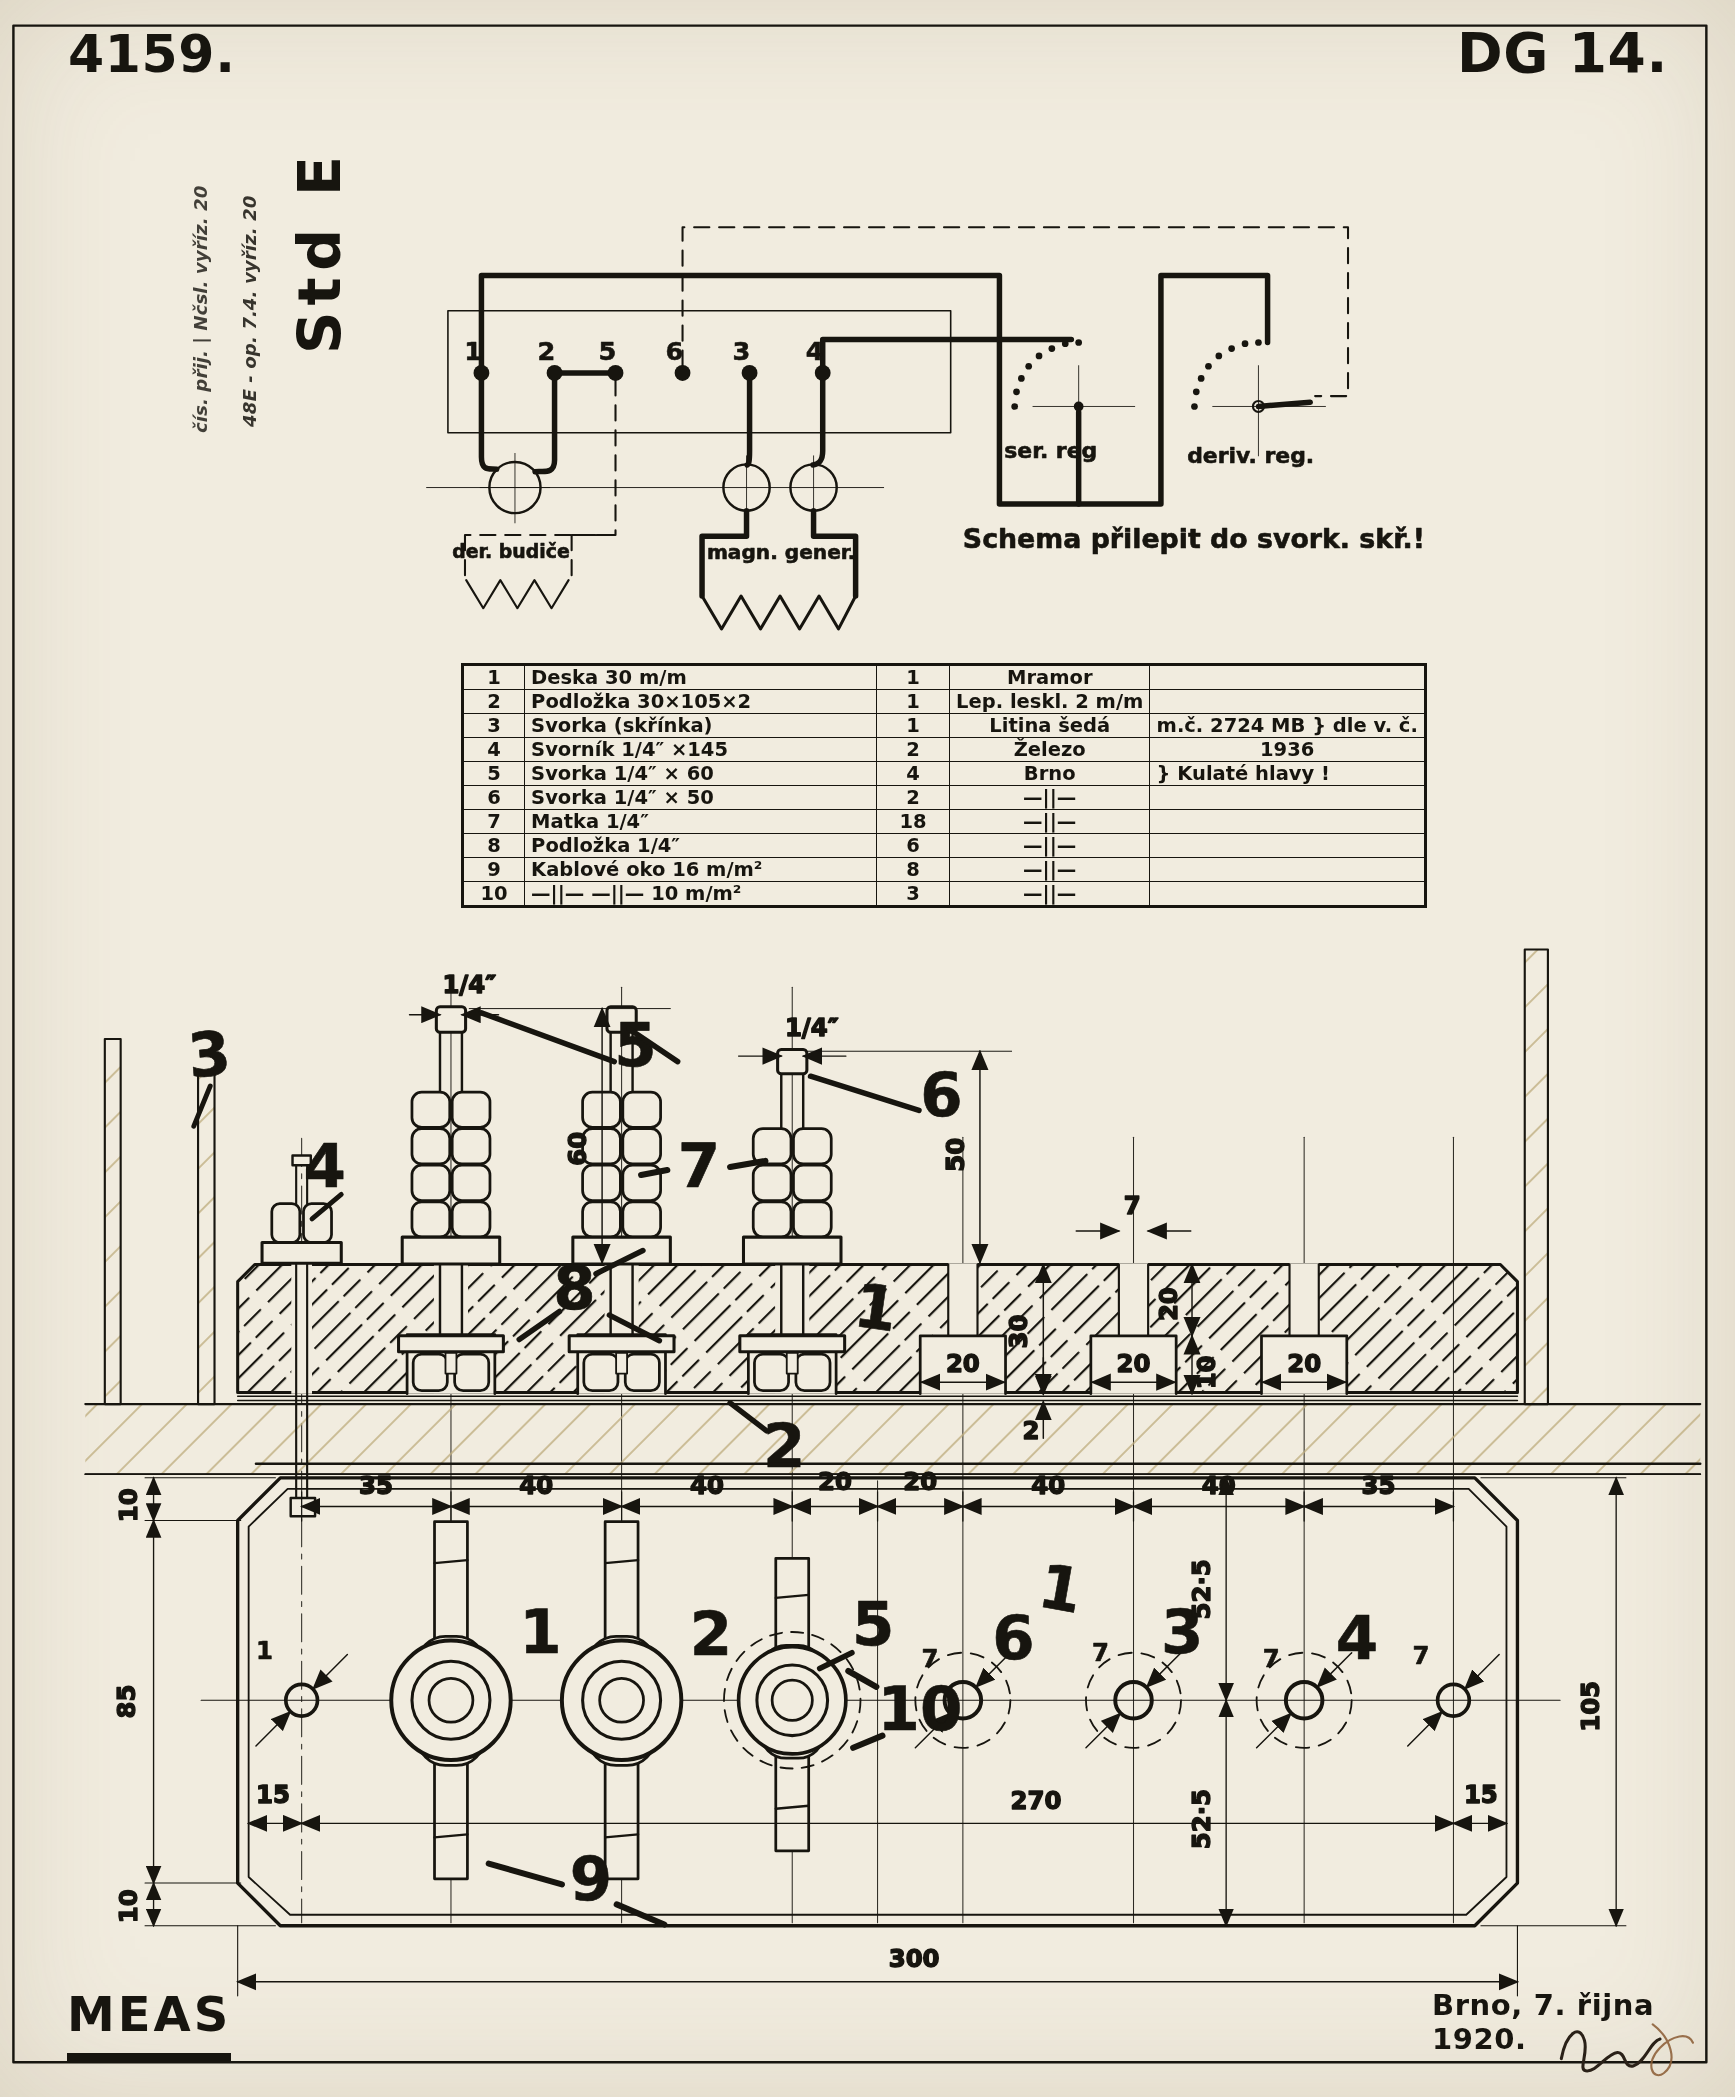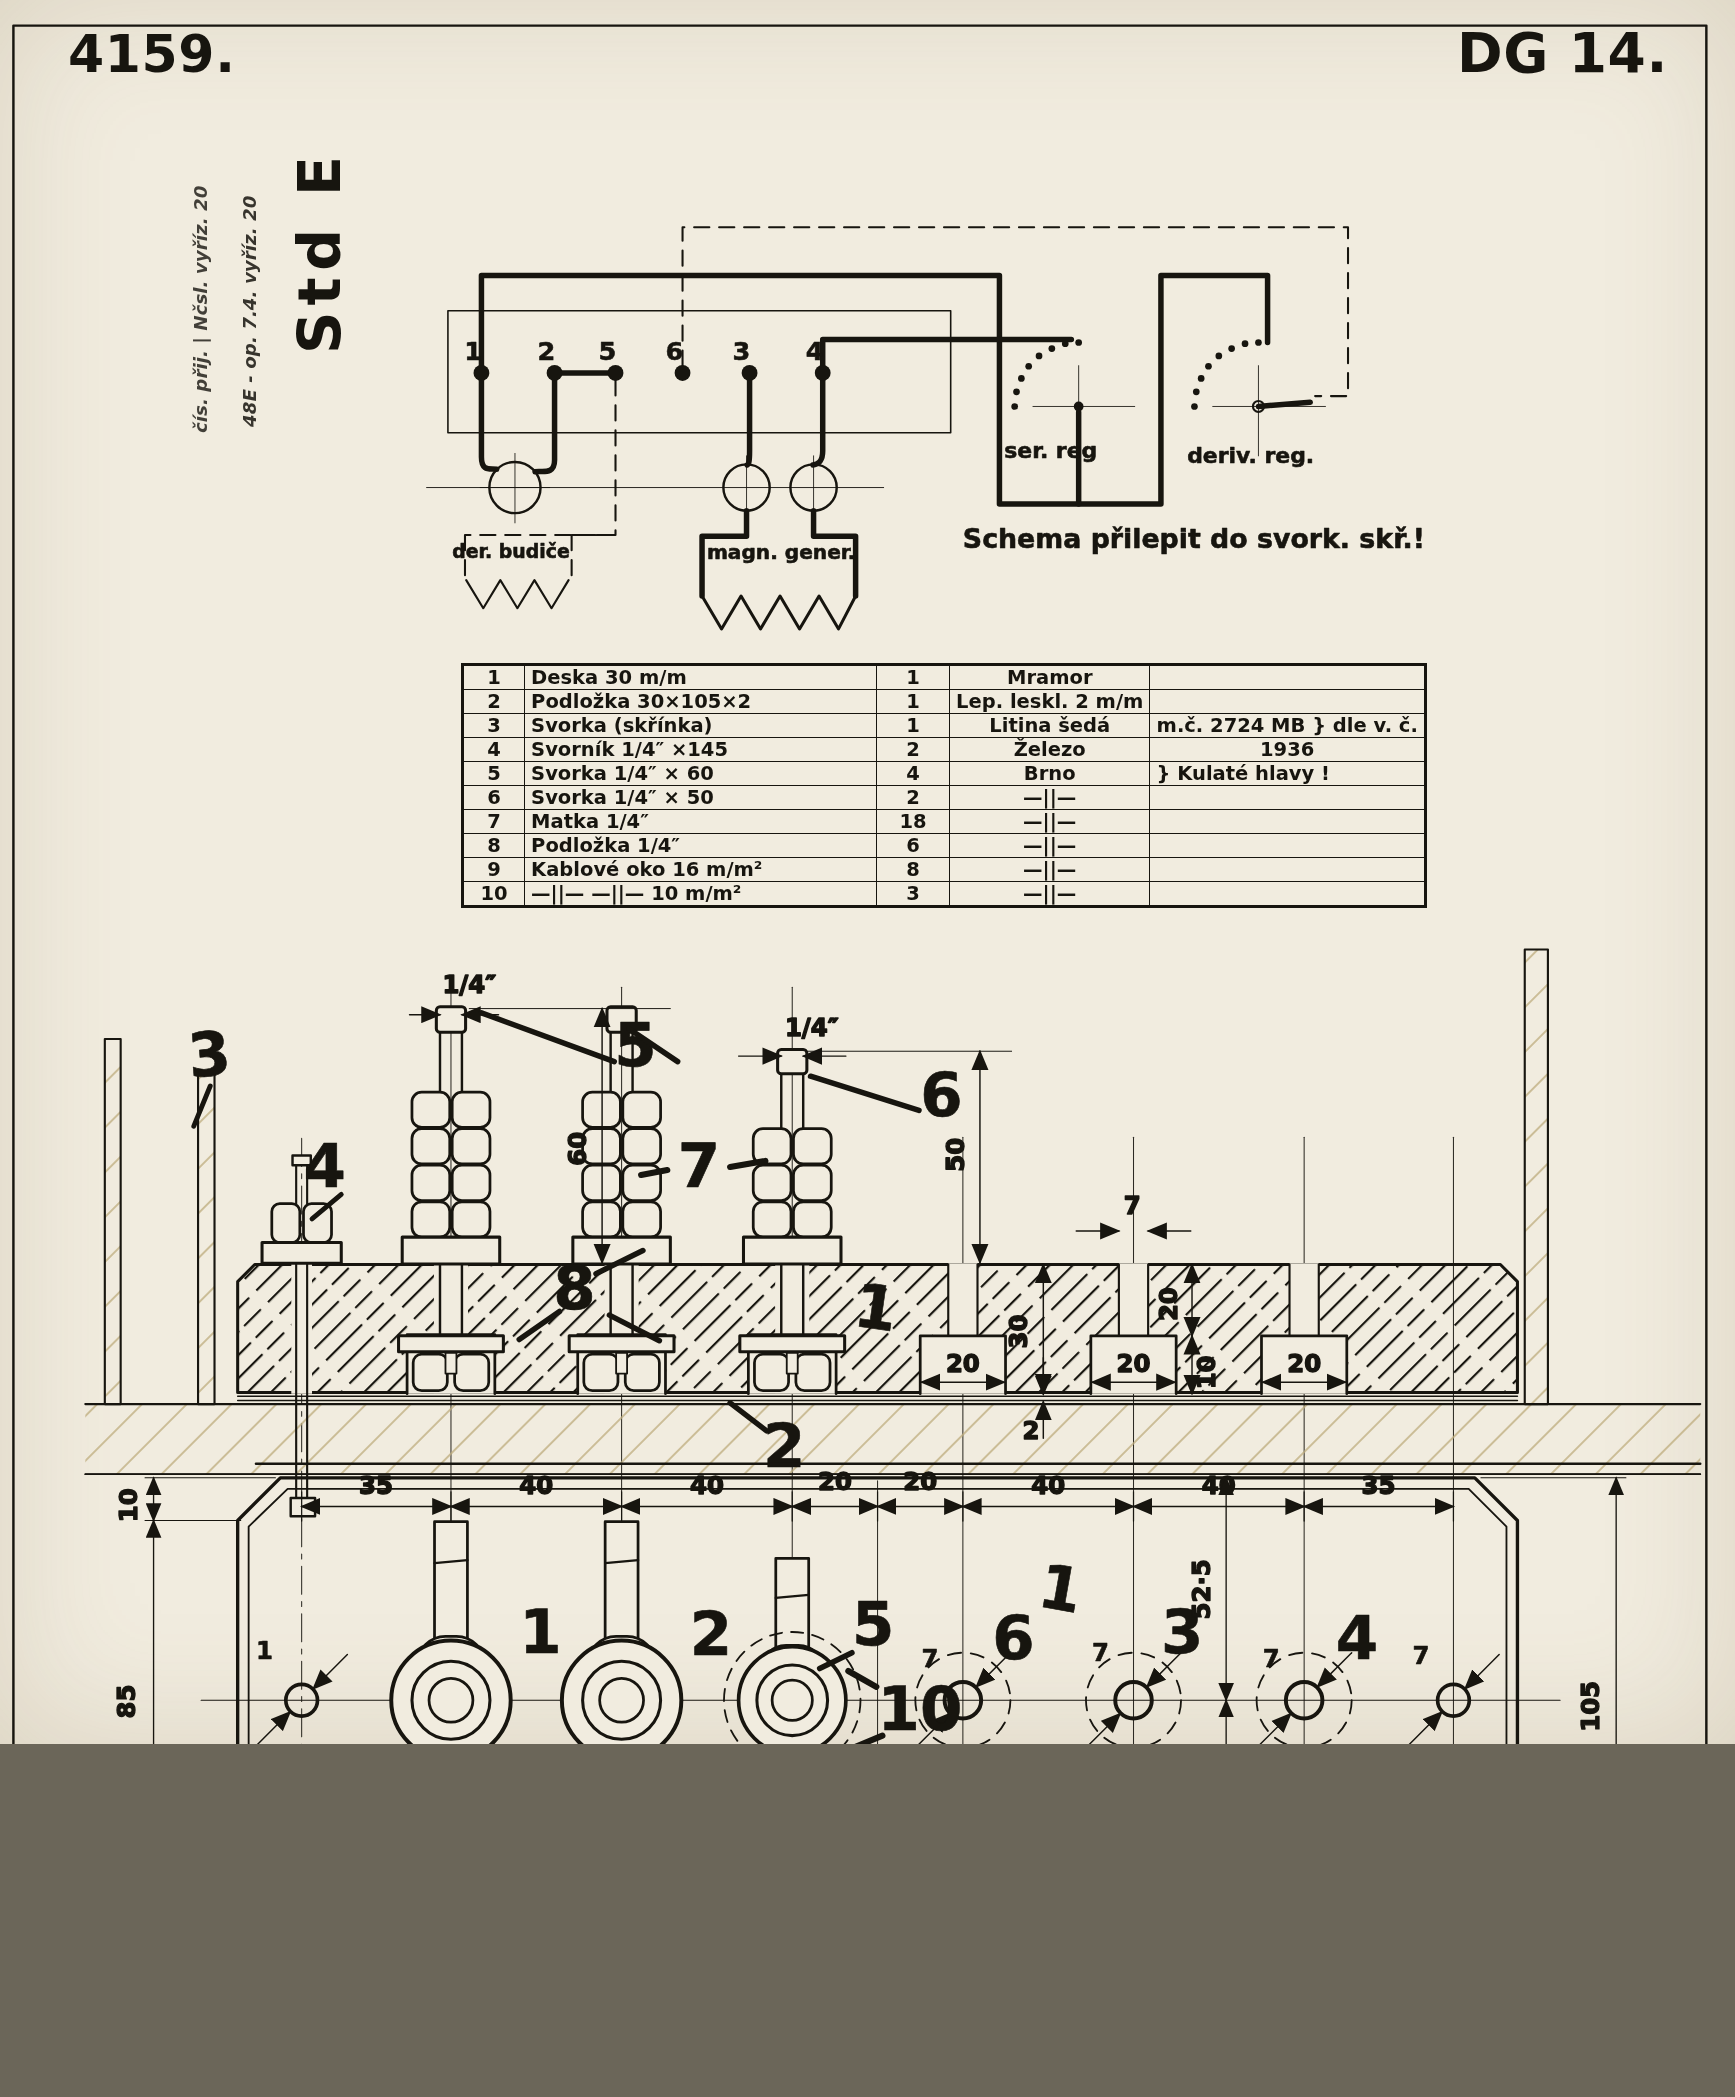--- a/index.html
+++ b/index.html
@@ -1,16 +1,16 @@
 <!DOCTYPE html>
 <html style="font-size:9.8px"><head>
 <meta charset="utf-8">
 <style>
   html,body{margin:0;padding:0;background:#6b6659;}
-  #paper{position:relative;width:1735px;height:1744px;background:#f1ecdf;overflow:hidden;
+  #paper{position:relative;width:1735px;height:2097px;background:#f1ecdf;overflow:hidden;
          font-family:"DejaVu Sans",sans-serif;color:#17150f;}
   #paper:before{content:"";position:absolute;inset:0;box-shadow:inset 0 0 134px rgba(120,100,60,.18);pointer-events:none;}
   .abs{position:absolute;}
   .hand{font-weight:800;letter-spacing:0.6px;}
   #hdr-num{left:68px;top:24.4px;font-size:52px;}
   #hdr-title{left:427px;top:25.6px;width:914px;text-align:center;font-size:51px;}
   #hdr-code{left:1457px;top:21px;font-size:55px;}
   .rot{transform:rotate(-90deg);transform-origin:left top;white-space:nowrap;}
   #note1{left:239px;top:427px;font-size:18.3px;font-style:italic;font-weight:600;opacity:.85;}
   #note2{left:190px;top:433px;font-size:18.3px;font-style:italic;font-weight:600;opacity:.8;}
@@ -118,20 +118,21 @@
           <td class="c">10</td>
           <td class="l">—||—  —||—  10 m/m²</td>
           <td class="c">3</td>
           <td class="c">—||—</td>
           <td class="l"></td>
         </tr>
   </tbody>
     </table>
 
   <div class="abs hand" id="ftr-logo">MEAS</div>
+  <div class="abs hand" id="ftr-date">Brno, 7. řijna 1920.</div>
 
   <svg class="abs" style="left:0;top:0" width="1735" height="2097" viewBox="0 0 2847 3441" stroke="#17150f" fill="none" stroke-linecap="round" stroke-linejoin="round">
     <defs>
       <marker id="ah" viewBox="0 0 12 10" refX="11" refY="5" markerWidth="14" markerHeight="12" orient="auto-start-reverse">
         <path d="M0,0 L12,5 L0,10 z" fill="#17150f" stroke="none"></path>
       </marker>
       <pattern id="phatch" patternUnits="userSpaceOnUse" width="150" height="27" patternTransform="rotate(-45)">
         <line x1="0" y1="13" x2="150" y2="13" stroke="#17150f" stroke-width="3.4" stroke-dasharray="82 14 36 18"></line>
       </pattern>
       <pattern id="lhatch" patternUnits="userSpaceOnUse" width="52" height="52" patternTransform="rotate(-45)">

